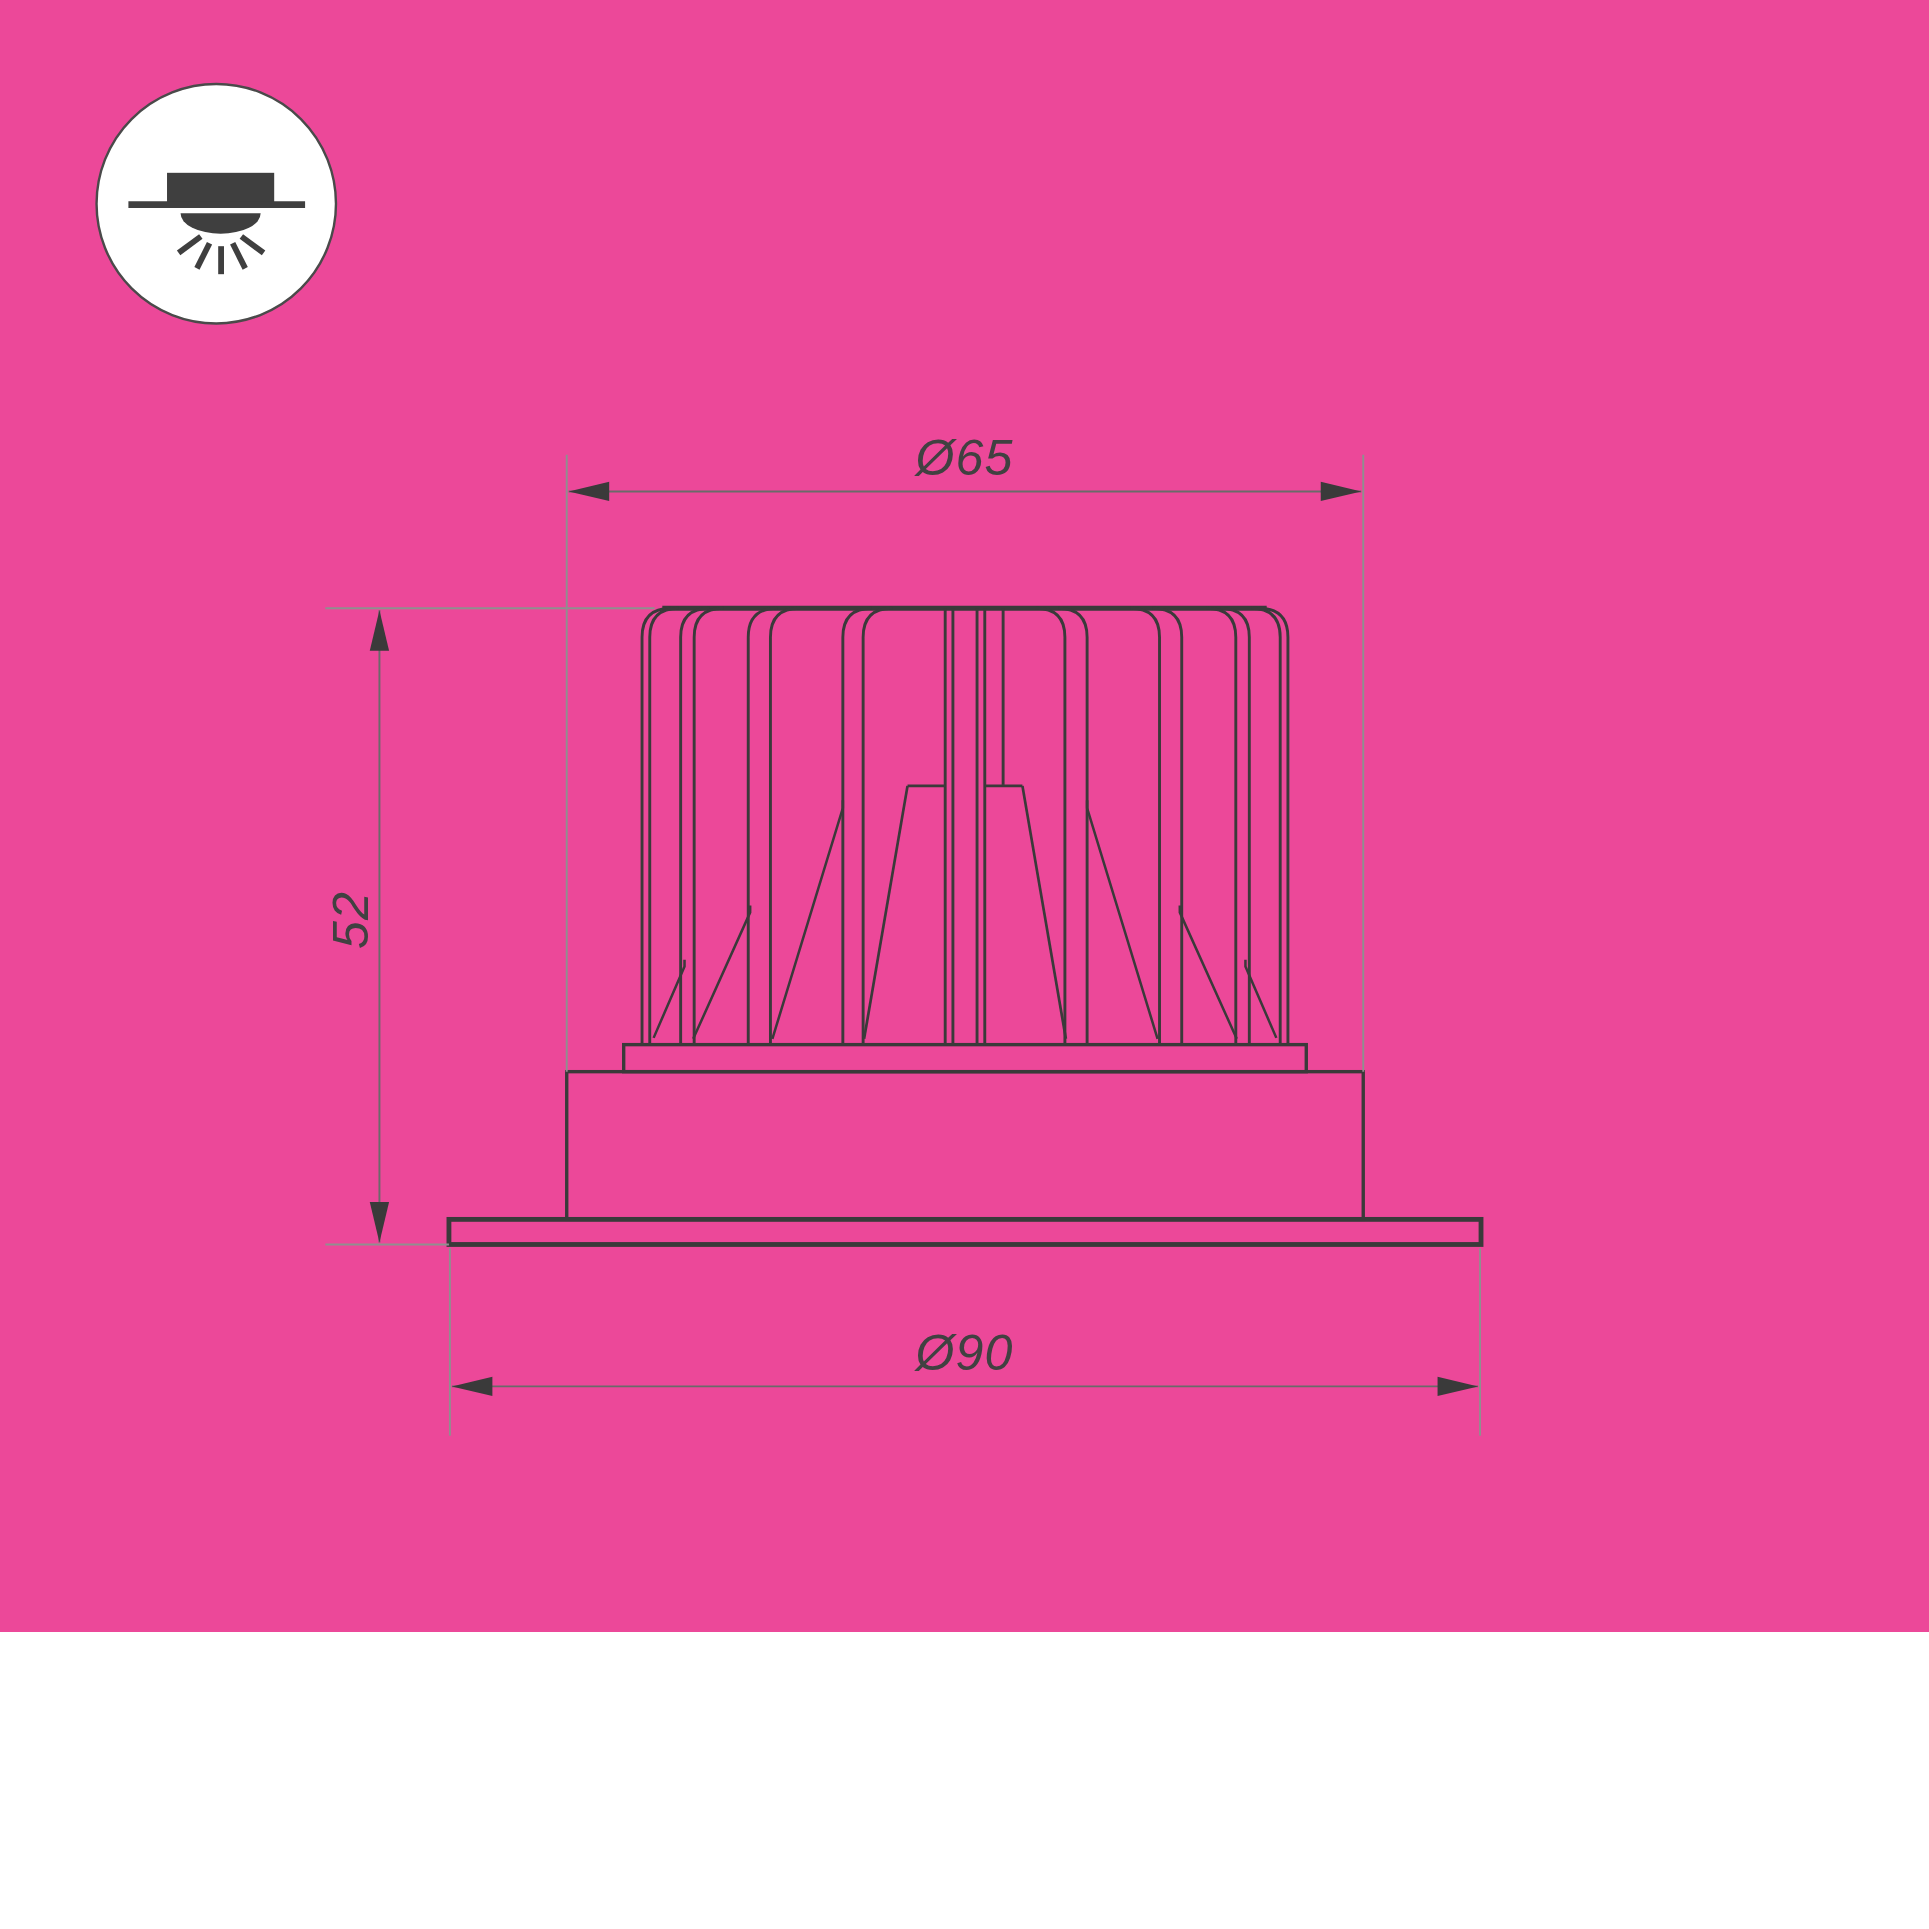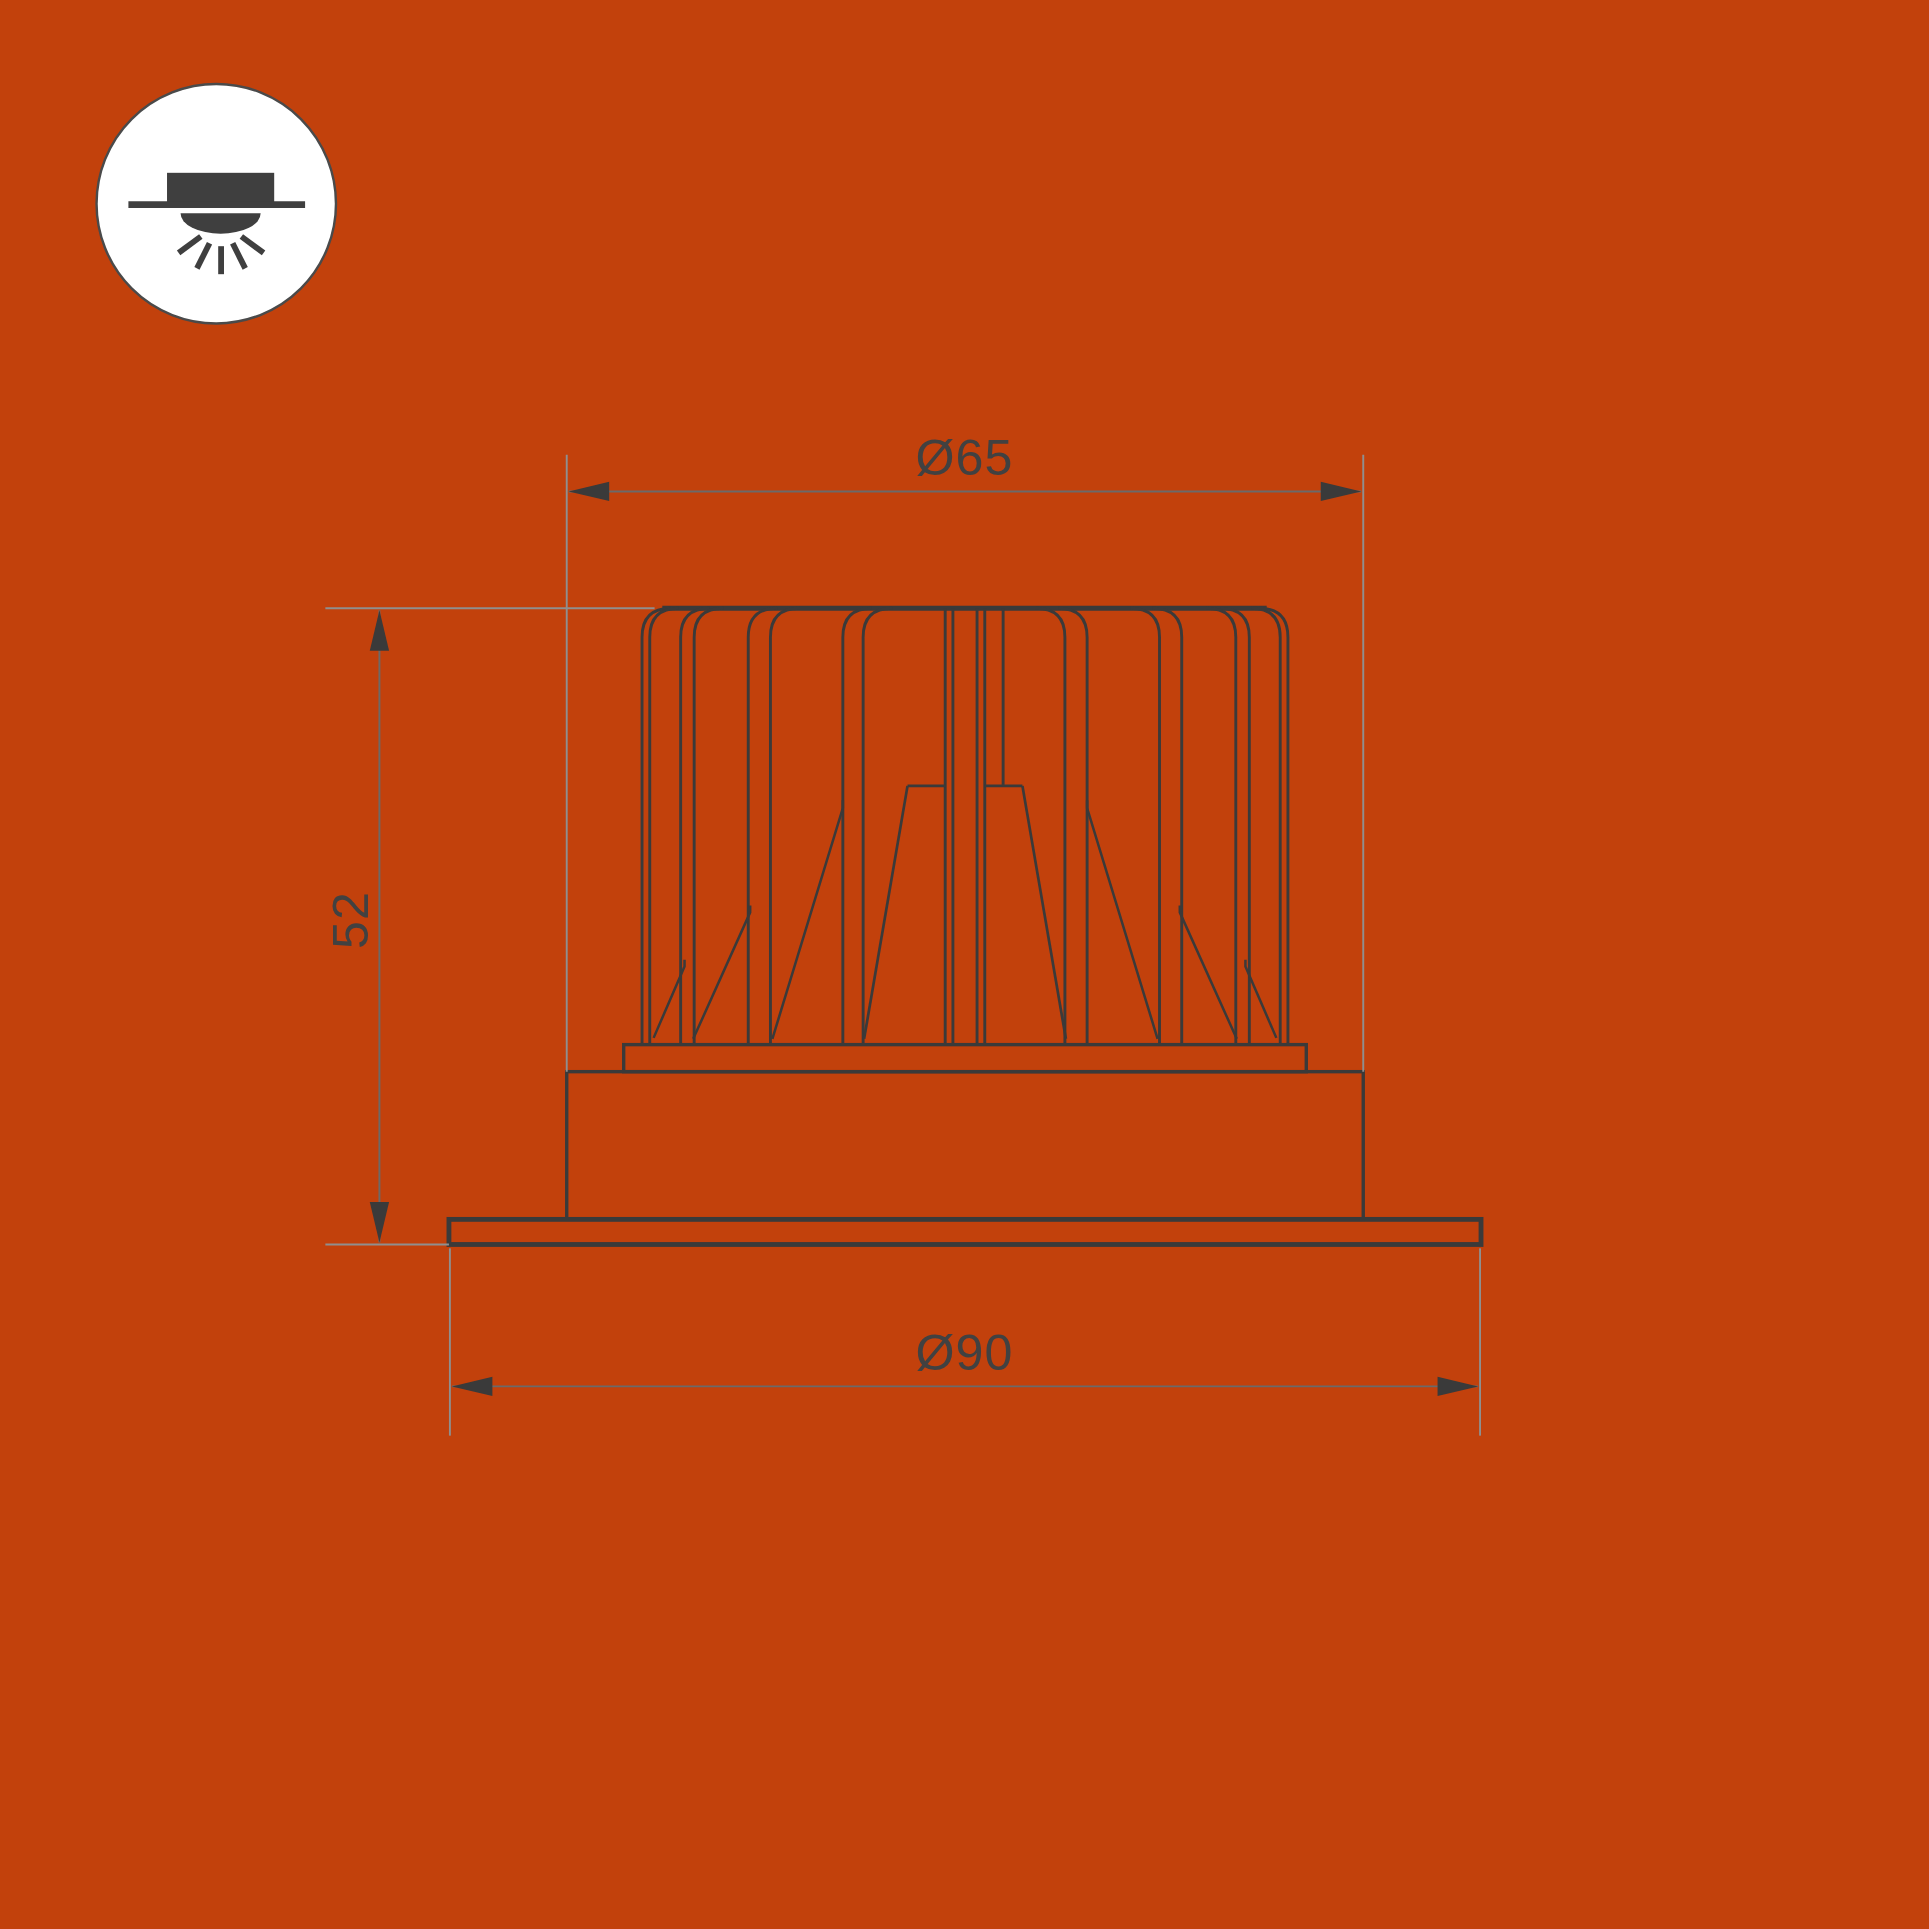--- a/index.html
+++ b/index.html
@@ -2,23 +2,24 @@
 <html><head>
 <meta charset="utf-8">
 <style>
   html, body {
     margin: 0;
     padding: 0;
     background: #ffffff;
   }
   .canvas-wrap {
     width: 1929px;
-    height: 1929px;
-    background: #c2410c;
+    height: 1632px;
+    background: #ec4899;
     position: relative;
+    font-style: italic;
   }
   svg { display: block; }
   .dim-text {
     font-family: "Liberation Sans", "DejaVu Sans", sans-serif;
     font-size: 52px;
     letter-spacing: 1px;
   }
 </style>
 </head>
 <body>

